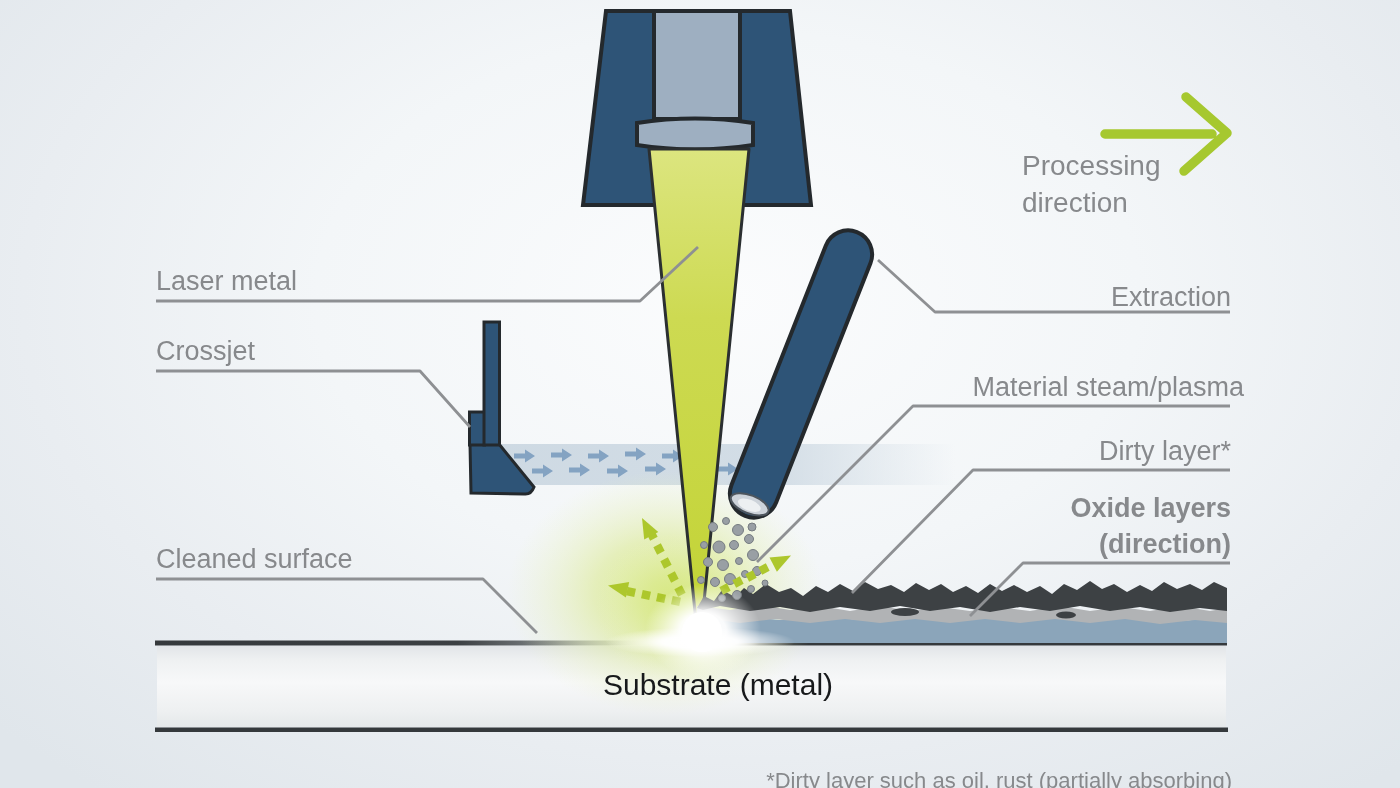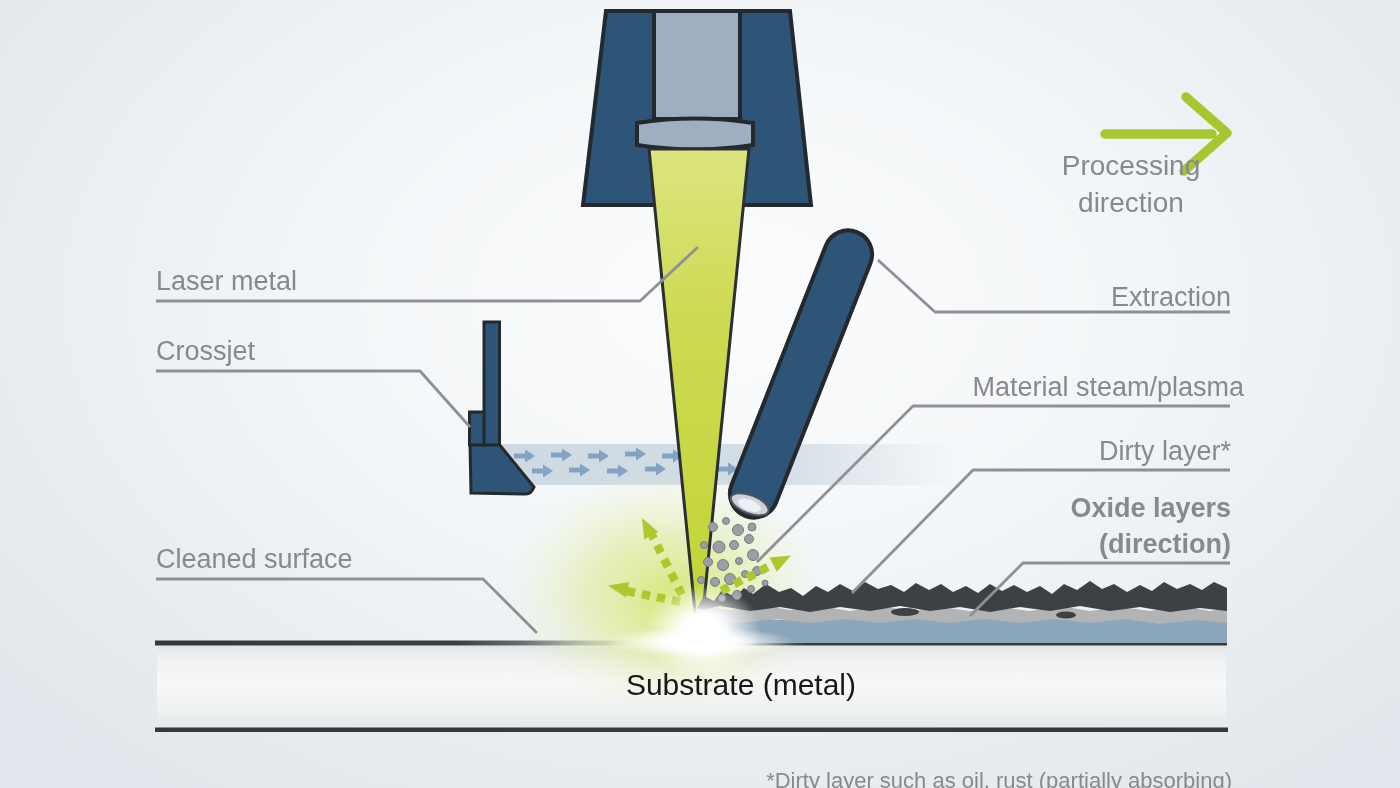--- a/index.html
+++ b/index.html
@@ -3,25 +3,25 @@
 <meta charset="utf-8">
 <style>
   html,body{margin:0;padding:0;background:#dfe4e9;}
   #stage{
     position:relative;width:1400px;height:788px;overflow:hidden;
     font-family:"Liberation Sans",sans-serif;
     background:
       radial-gradient(ellipse 980px 640px at 52% 38%, #fbfcfd 0%, #f3f6f8 42%, #e9edf1 72%, #e0e6eb 100%);
   }
   #stage svg{position:absolute;left:0;top:0;}
-  .label{position:absolute;font-size:27px;line-height:31px;color:#87898c;white-space:nowrap;text-align:center;}
+  .label{position:absolute;font-size:27px;line-height:31px;color:#87898c;white-space:nowrap;}
   .label.right{text-align:right;}
   #processing-label{white-space:normal;width:218px;font-size:28px;line-height:37px;}
   #oxide-label span{display:block;line-height:36px;font-weight:bold;}
-  #substrate-label{font-size:30px;color:#17191b;width:276px;text-align:right;white-space:nowrap;}
+  #substrate-label{font-size:30px;color:#17191b;width:276px;text-align:center;white-space:nowrap;}
   #footnote-label{font-size:22px;line-height:26px;}
 </style>
 </head>
 <body>
 
 <div id="stage">
 
   <svg width="1400" height="788" viewBox="0 0 1400 788">
     <defs>
       <linearGradient id="beamG" x1="0" y1="0" x2="0" y2="1">

